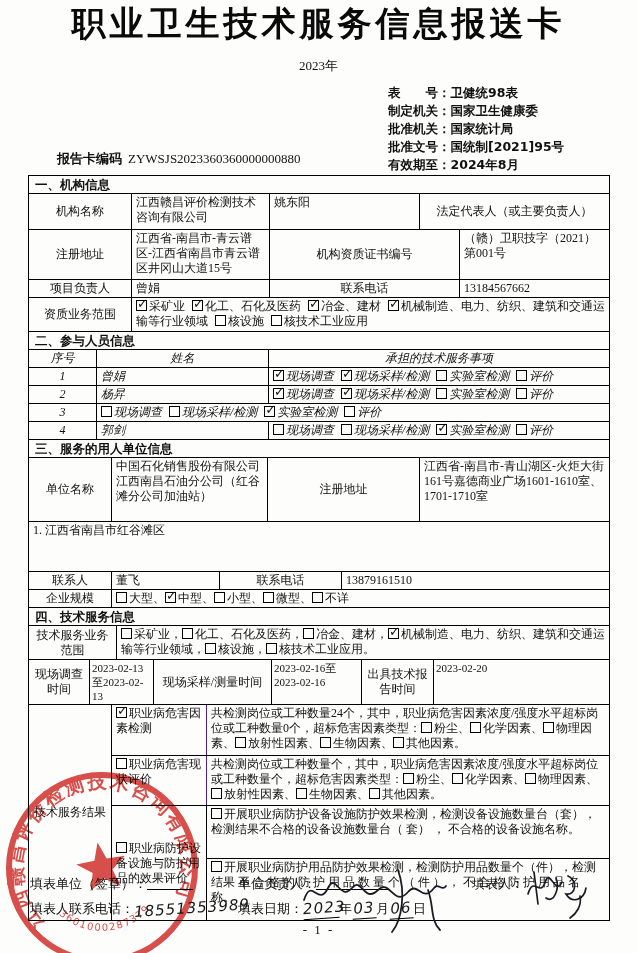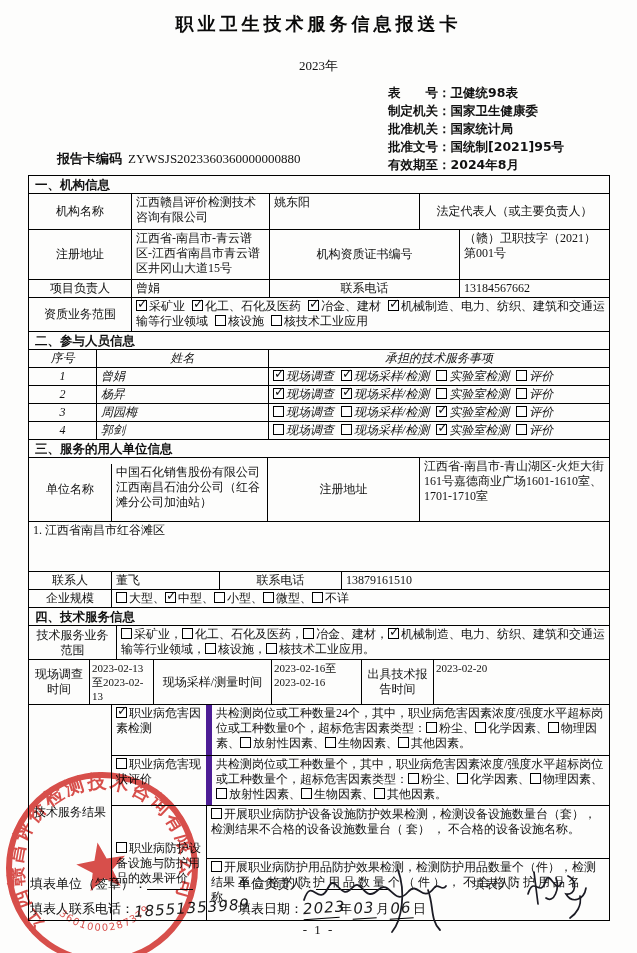--- a/index.html
+++ b/index.html
@@ -6,21 +6,21 @@
   html,body { background:#e8e8e8; }
   .page {
     position:relative; width:637px; height:953px; margin:0 auto;
     background:#fdfdfc; overflow:hidden;
     font-family:"Liberation Serif","DejaVu Serif",serif;
     color:#111; font-size:12px; line-height:15px;
   }
   .title {
     position:absolute; top:16px; left:0; width:100%;
     text-align:center; font-family:"DejaVu Sans",sans-serif;
-    font-weight:bold; font-size:18px; letter-spacing:4px; color:#0a0a0a;
+    font-weight:bold; font-size:34px; letter-spacing:4px; color:#0a0a0a;
   }
   .subtitle { position:absolute; top:58px; left:0; width:100%; text-align:center; font-size:13px; }
   .meta { position:absolute; top:84px; left:388px; font-family:"DejaVu Sans",sans-serif; font-weight:bold; font-size:12.5px; }
   .meta .mline { height:18px; line-height:18px; white-space:nowrap; }
   .report-code { position:absolute; top:151px; left:57px; font-size:13px; white-space:nowrap; }
   .report-code .rc-label { font-family:"DejaVu Sans",sans-serif; font-weight:bold; margin-right:6px; }
 
   .ftable {
     position:absolute; top:175px; left:28px; width:582px;
     border:1.5px solid #000; background:transparent;
@@ -38,39 +38,39 @@
     display:inline-block; width:11px; height:11px; border:1px solid #000;
     vertical-align:-1px; margin-right:2px; position:relative; background:#fff;
   }
   .cbx .chk { position:absolute; left:0px; top:-5px; font-size:13px; font-weight:bold; font-family:"DejaVu Sans",sans-serif; }
 
   
   .w1a{width:102px;} .w1b{width:138px;} .w1c{width:190px;}
   
   .w2a{width:67px;} .w2b{width:172px;}
   
-  .w3a{width:82px;} .w3b{width:156px;margin-top:6px;} .w3c{width:152px;}
+  .w3a{width:82px;} .w3b{width:156px;} .w3c{width:152px;}
   .w3e{width:108px;} .w3f{width:122px;}
   
   .w4lab{width:87px;}
   .t1{width:60px;} .t2{width:64px;} .t3{width:118px;} .t4{width:90px;} .t5{width:72px;}
   .wres{width:82px;} .wsub{width:94px;}
 
   .r-org{min-height:36px;} .r-addr{min-height:50px;} .r-pm{min-height:18px;} .r-scope{min-height:34px;}
   .r-p{min-height:17px;font-style:italic;} .r-unit{min-height:64px;} .r-svcaddr{min-height:50px;}
   .r-contact{min-height:18px;} .r-scale{min-height:18px;}
   .r-s4scope{min-height:34px;} .r-time{min-height:33px;}
   .small-label{font-size:11px; line-height:14px;}
   .datecell{font-size:11px; line-height:14px; padding:1px 2px;}
   .tight{padding:1px 2px;}
 
   .result-body{flex:1; display:flex; flex-direction:column; border-left:1px solid #000; min-width:0;}
   .rrow{display:flex; border-top:1px solid #000; flex:1;}
   .result-body .rrow:first-child{border-top:none;}
-  .rrow .rcell{border-left:6px solid #4c1d95; padding:1px 4px; min-width:0;}
+  .rrow .rcell{border-left:1px solid #4c1d95; padding:1px 4px; min-width:0;}
   .rrow .rcell:first-child{border-left:none;}
   .rsplit{flex:1; display:flex; flex-direction:column; border-left:1px solid #000; min-width:0;}
   .rsplit .rpart{padding:1px 4px;}
   .rsplit .rpart + .rpart{border-top:1px solid #000;}
   .r-res1{min-height:50px;} .r-res2{min-height:50px;}
   .r-res3a{min-height:52px;} .r-res3b{min-height:62px;}
 
   .footer { position:absolute; top:866px; left:0; width:637px; font-size:13px; }
   .fcol { position:absolute; top:8px; }
   .fcol1{ left:30px; } .fcol2{ left:238px; } .fcol3{ left:472px; }
@@ -150,21 +150,20 @@
       <div class="cell w2b">曾娟</div>
       <div class="cell fill sp"><span class="opt"><span class="cbx"><span class="chk">✓</span></span>现场调查</span><span class="opt"><span class="cbx"><span class="chk">✓</span></span>现场采样/检测</span><span class="opt"><span class="cbx"></span>实验室检测</span><span class="opt"><span class="cbx"></span>评价</span></div>
     </div>
     <div class="tr r-p">
       <div class="cell lab w2a">2</div>
       <div class="cell w2b">杨昇</div>
       <div class="cell fill sp"><span class="opt"><span class="cbx"><span class="chk">✓</span></span>现场调查</span><span class="opt"><span class="cbx"><span class="chk">✓</span></span>现场采样/检测</span><span class="opt"><span class="cbx"></span>实验室检测</span><span class="opt"><span class="cbx"></span>评价</span></div>
     </div>
     <div class="tr r-p">
       <div class="cell lab w2a">3</div>
-      <div class="cell w2b">周园梅</div>
       <div class="cell fill sp"><span class="opt"><span class="cbx"></span>现场调查</span><span class="opt"><span class="cbx"></span>现场采样/检测</span><span class="opt"><span class="cbx"><span class="chk">✓</span></span>实验室检测</span><span class="opt"><span class="cbx"></span>评价</span></div>
     </div>
     <div class="tr r-p">
       <div class="cell lab w2a">4</div>
       <div class="cell w2b">郭剑</div>
       <div class="cell fill sp"><span class="opt"><span class="cbx"></span>现场调查</span><span class="opt"><span class="cbx"></span>现场采样/检测</span><span class="opt"><span class="cbx"><span class="chk">✓</span></span>实验室检测</span><span class="opt"><span class="cbx"></span>评价</span></div>
     </div>
 
     <div class="tr">
         <div class="cell fill sec-head">三、服务的用人单位信息</div>

